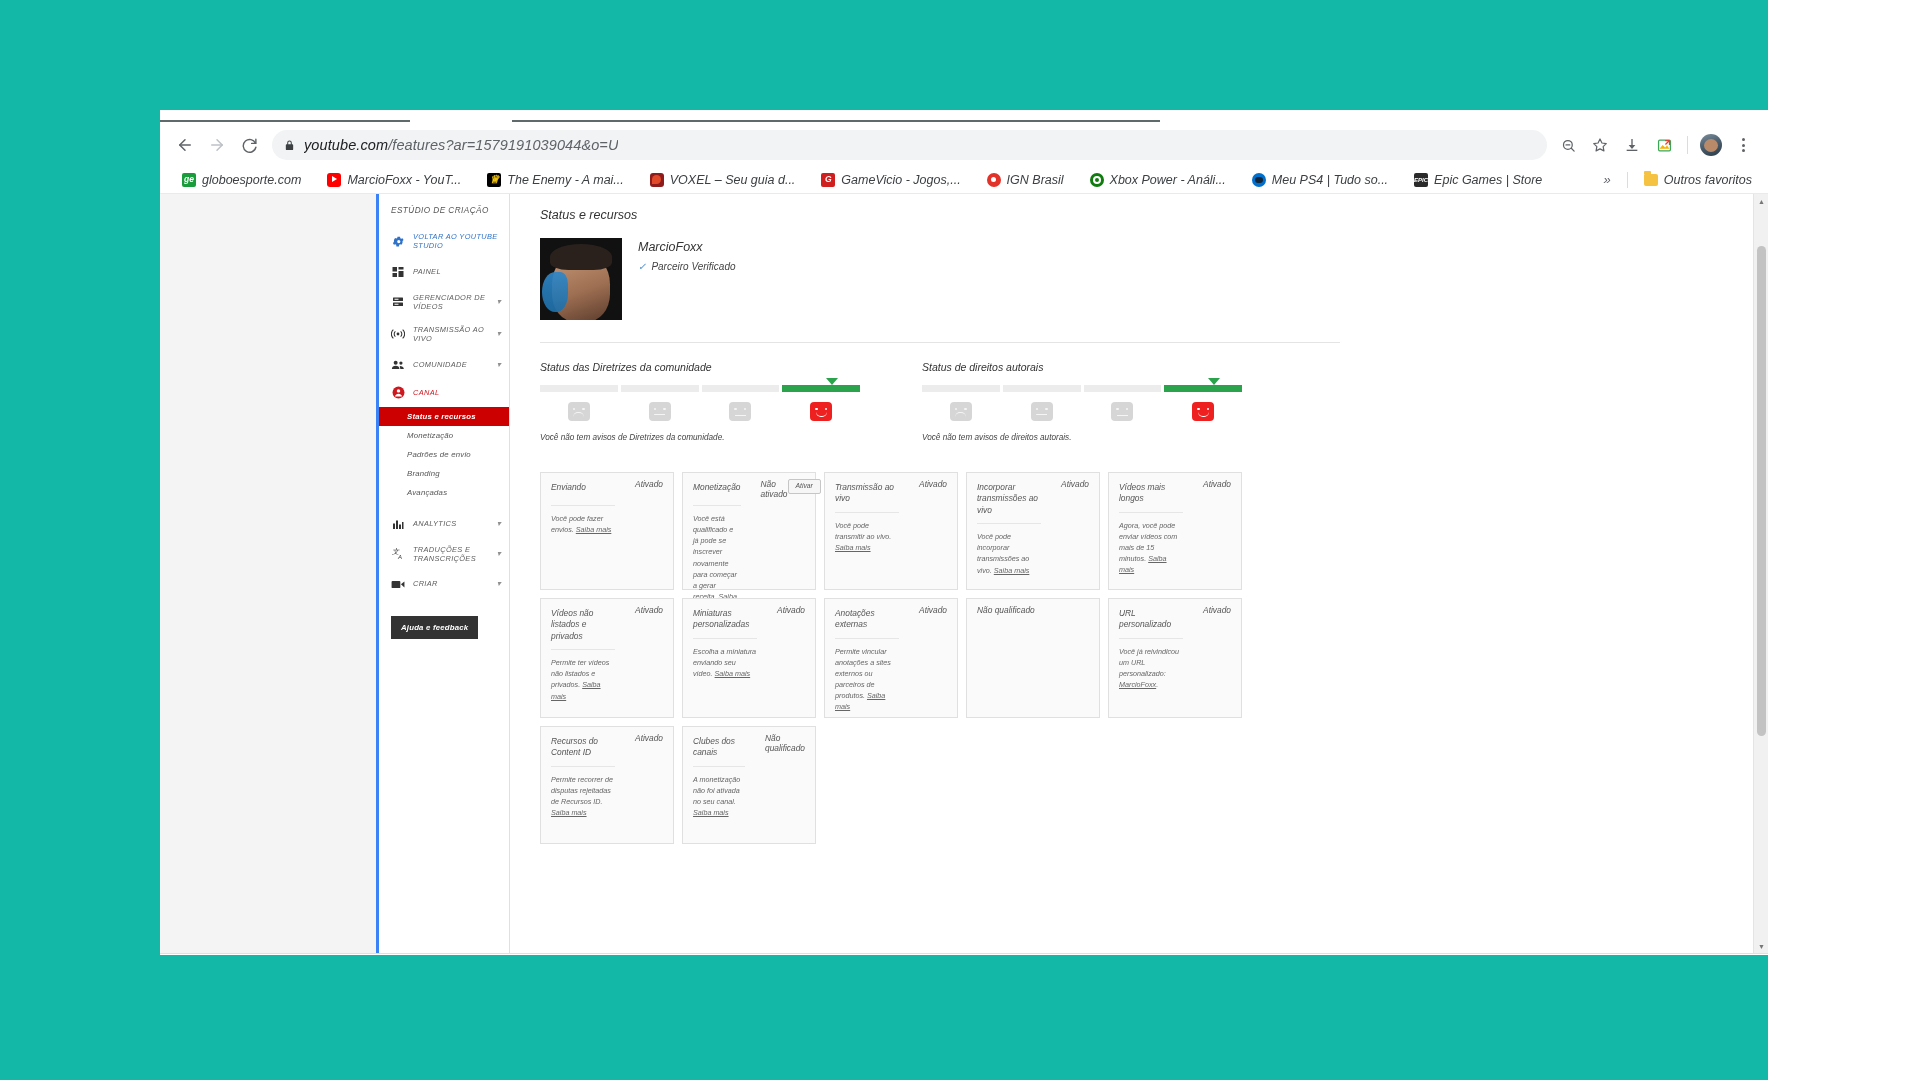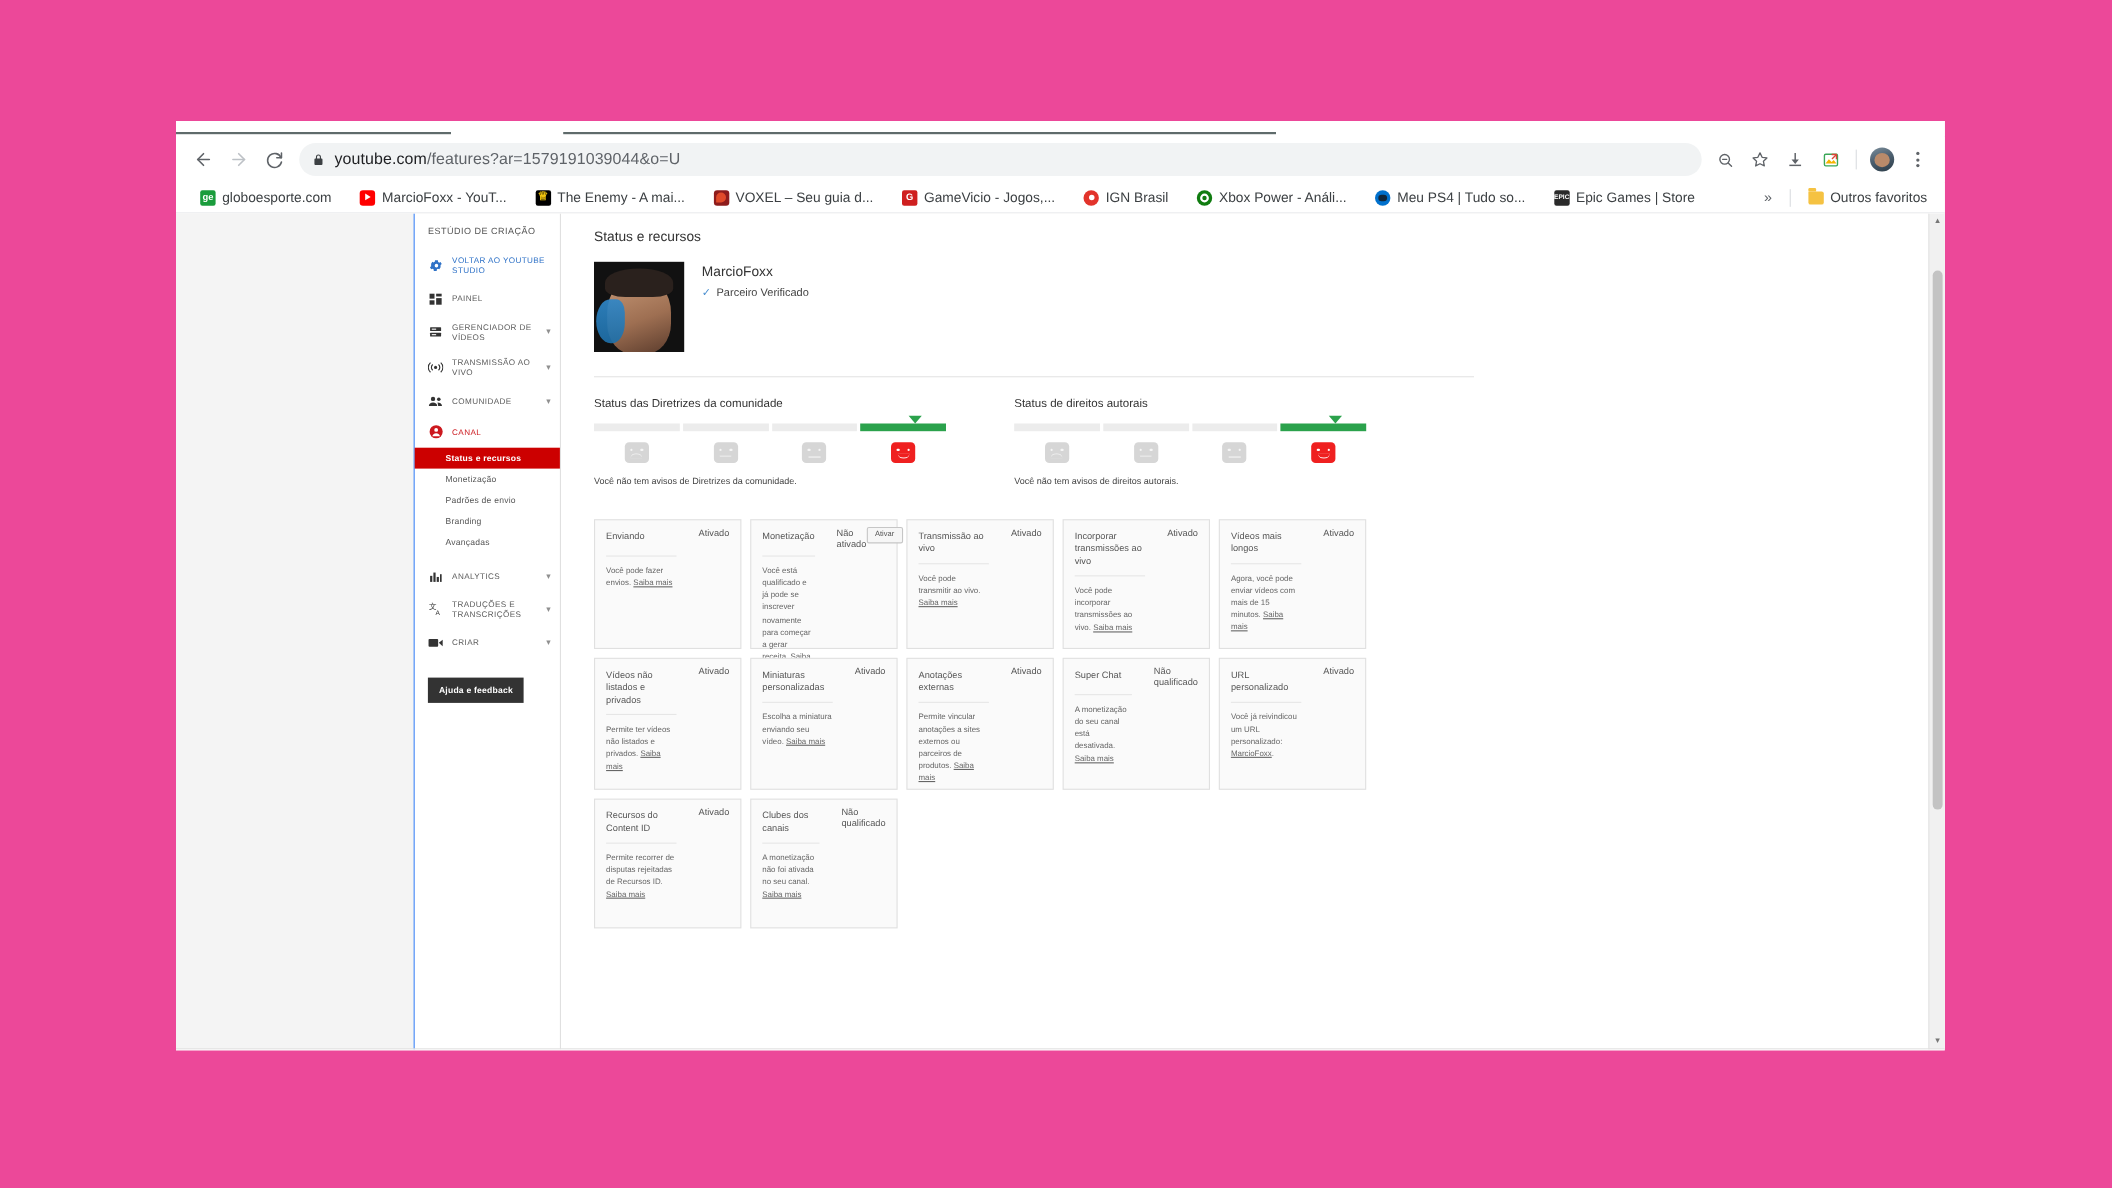--- a/index.html
+++ b/index.html
@@ -4,21 +4,21 @@
 <style>
   * { box-sizing: border-box; margin: 0; padding: 0; }
   html, body {
     width: 1920px; height: 1080px;
     background: #ffffff;
     font-family: "Liberation Sans", sans-serif;
     overflow: hidden;
   }
 
   
-  #page { position: relative; width: 1920px; height: 1080px; background: #ec4899; }
+  #page { position: relative; width: 1768px; height: 1080px; background: #14b8a6; font-style: italic; }
 
   
   #browser {
     position: absolute;
     left: 160px; top: 110px;
     width: 1608px; height: 845px;
     background: #ffffff;
   }
 
   
@@ -168,21 +168,21 @@
     display: flex;
     overflow: hidden;
   }
   .vp-left-gutter { width: 216px; background: #f4f4f4; flex: none; }
 
   
   .sidebar {
     width: 134px; flex: none;
     background: #ffffff;
     border-right: 1px solid #e0e0e0;
-    border-left: 1px solid #3b82f6;
+    border-left: 3px solid #3b82f6;
     padding-top: 6px;
     font-size: 7.6px;
     position: relative;
   }
   .side-header {
     font-size: 8.2px; color: #555; letter-spacing: .45px;
     padding: 6px 0 10px 12px; font-weight: 400;
   }
   .side-item {
     display: flex; align-items: center;
@@ -784,24 +784,20 @@
                 <div class="card-body">
                   <div class="card-title">Anotações externas</div>
                   <div class="card-desc"><span>Permite vincular anotações a sites externos ou parceiros de produtos. </span><a>Saiba mais</a></div>
                 </div>
                 <div class="card-foot">
                   <span class="card-status">Ativado</span>
                 </div>
                 <div class="card-bar"></div>
               </div>
               <div class="card r2">
-                <div class="card-body">
-                  <div class="card-title">Super Chat</div>
-                  <div class="card-desc"><span>A monetização do seu canal está desativada. </span><a>Saiba mais</a></div>
-                </div>
                 <div class="card-foot">
                   <span class="card-status">Não qualificado</span>
                 </div>
                 <div class="card-bar none"></div>
               </div>
               <div class="card r2">
                 <div class="card-body">
                   <div class="card-title">URL personalizado</div>
                   <div class="card-desc"><span>Você já reivindicou um URL personalizado: </span><a>MarcioFoxx</a><span>.</span></div>
                 </div>

